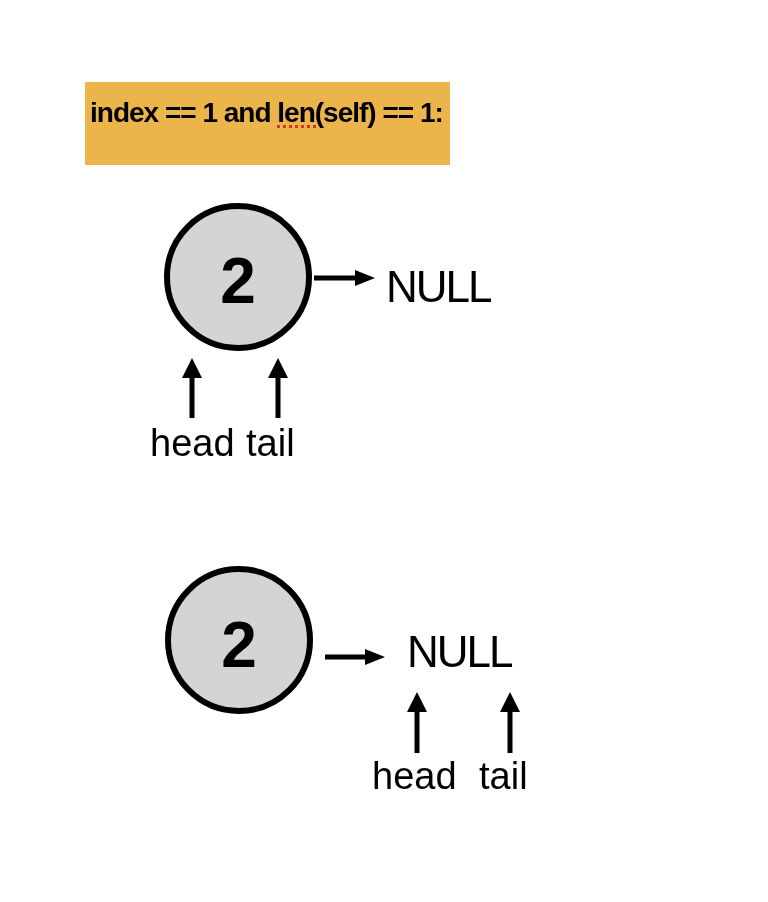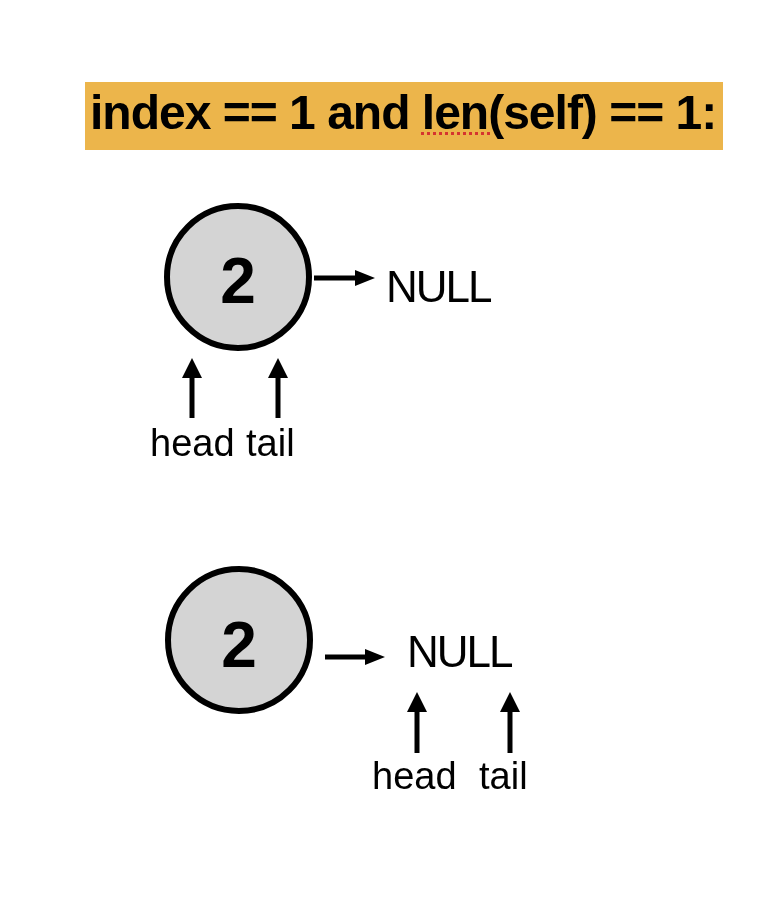--- a/index.html
+++ b/index.html
@@ -21,24 +21,24 @@
     background:var(--bg);
     overflow:hidden;
   }
   
   .title{
     position:absolute;
     left:85px;
     top:82px;
     height:68px;
     line-height:61px;
-    padding:0 7px 0 5px;
+    padding:0 7px 15px 5px;
     background:var(--hl);
     color:var(--ink);
-    font-size:48px;
+    font-size:28px;
     font-weight:700;
     letter-spacing:-1px;
     white-space:nowrap;
   }
   .squiggle{
     text-decoration:underline;
     text-decoration-style:dotted;
     text-decoration-color:var(--squiggle);
     text-decoration-thickness:3px;
     text-underline-offset:3px;

